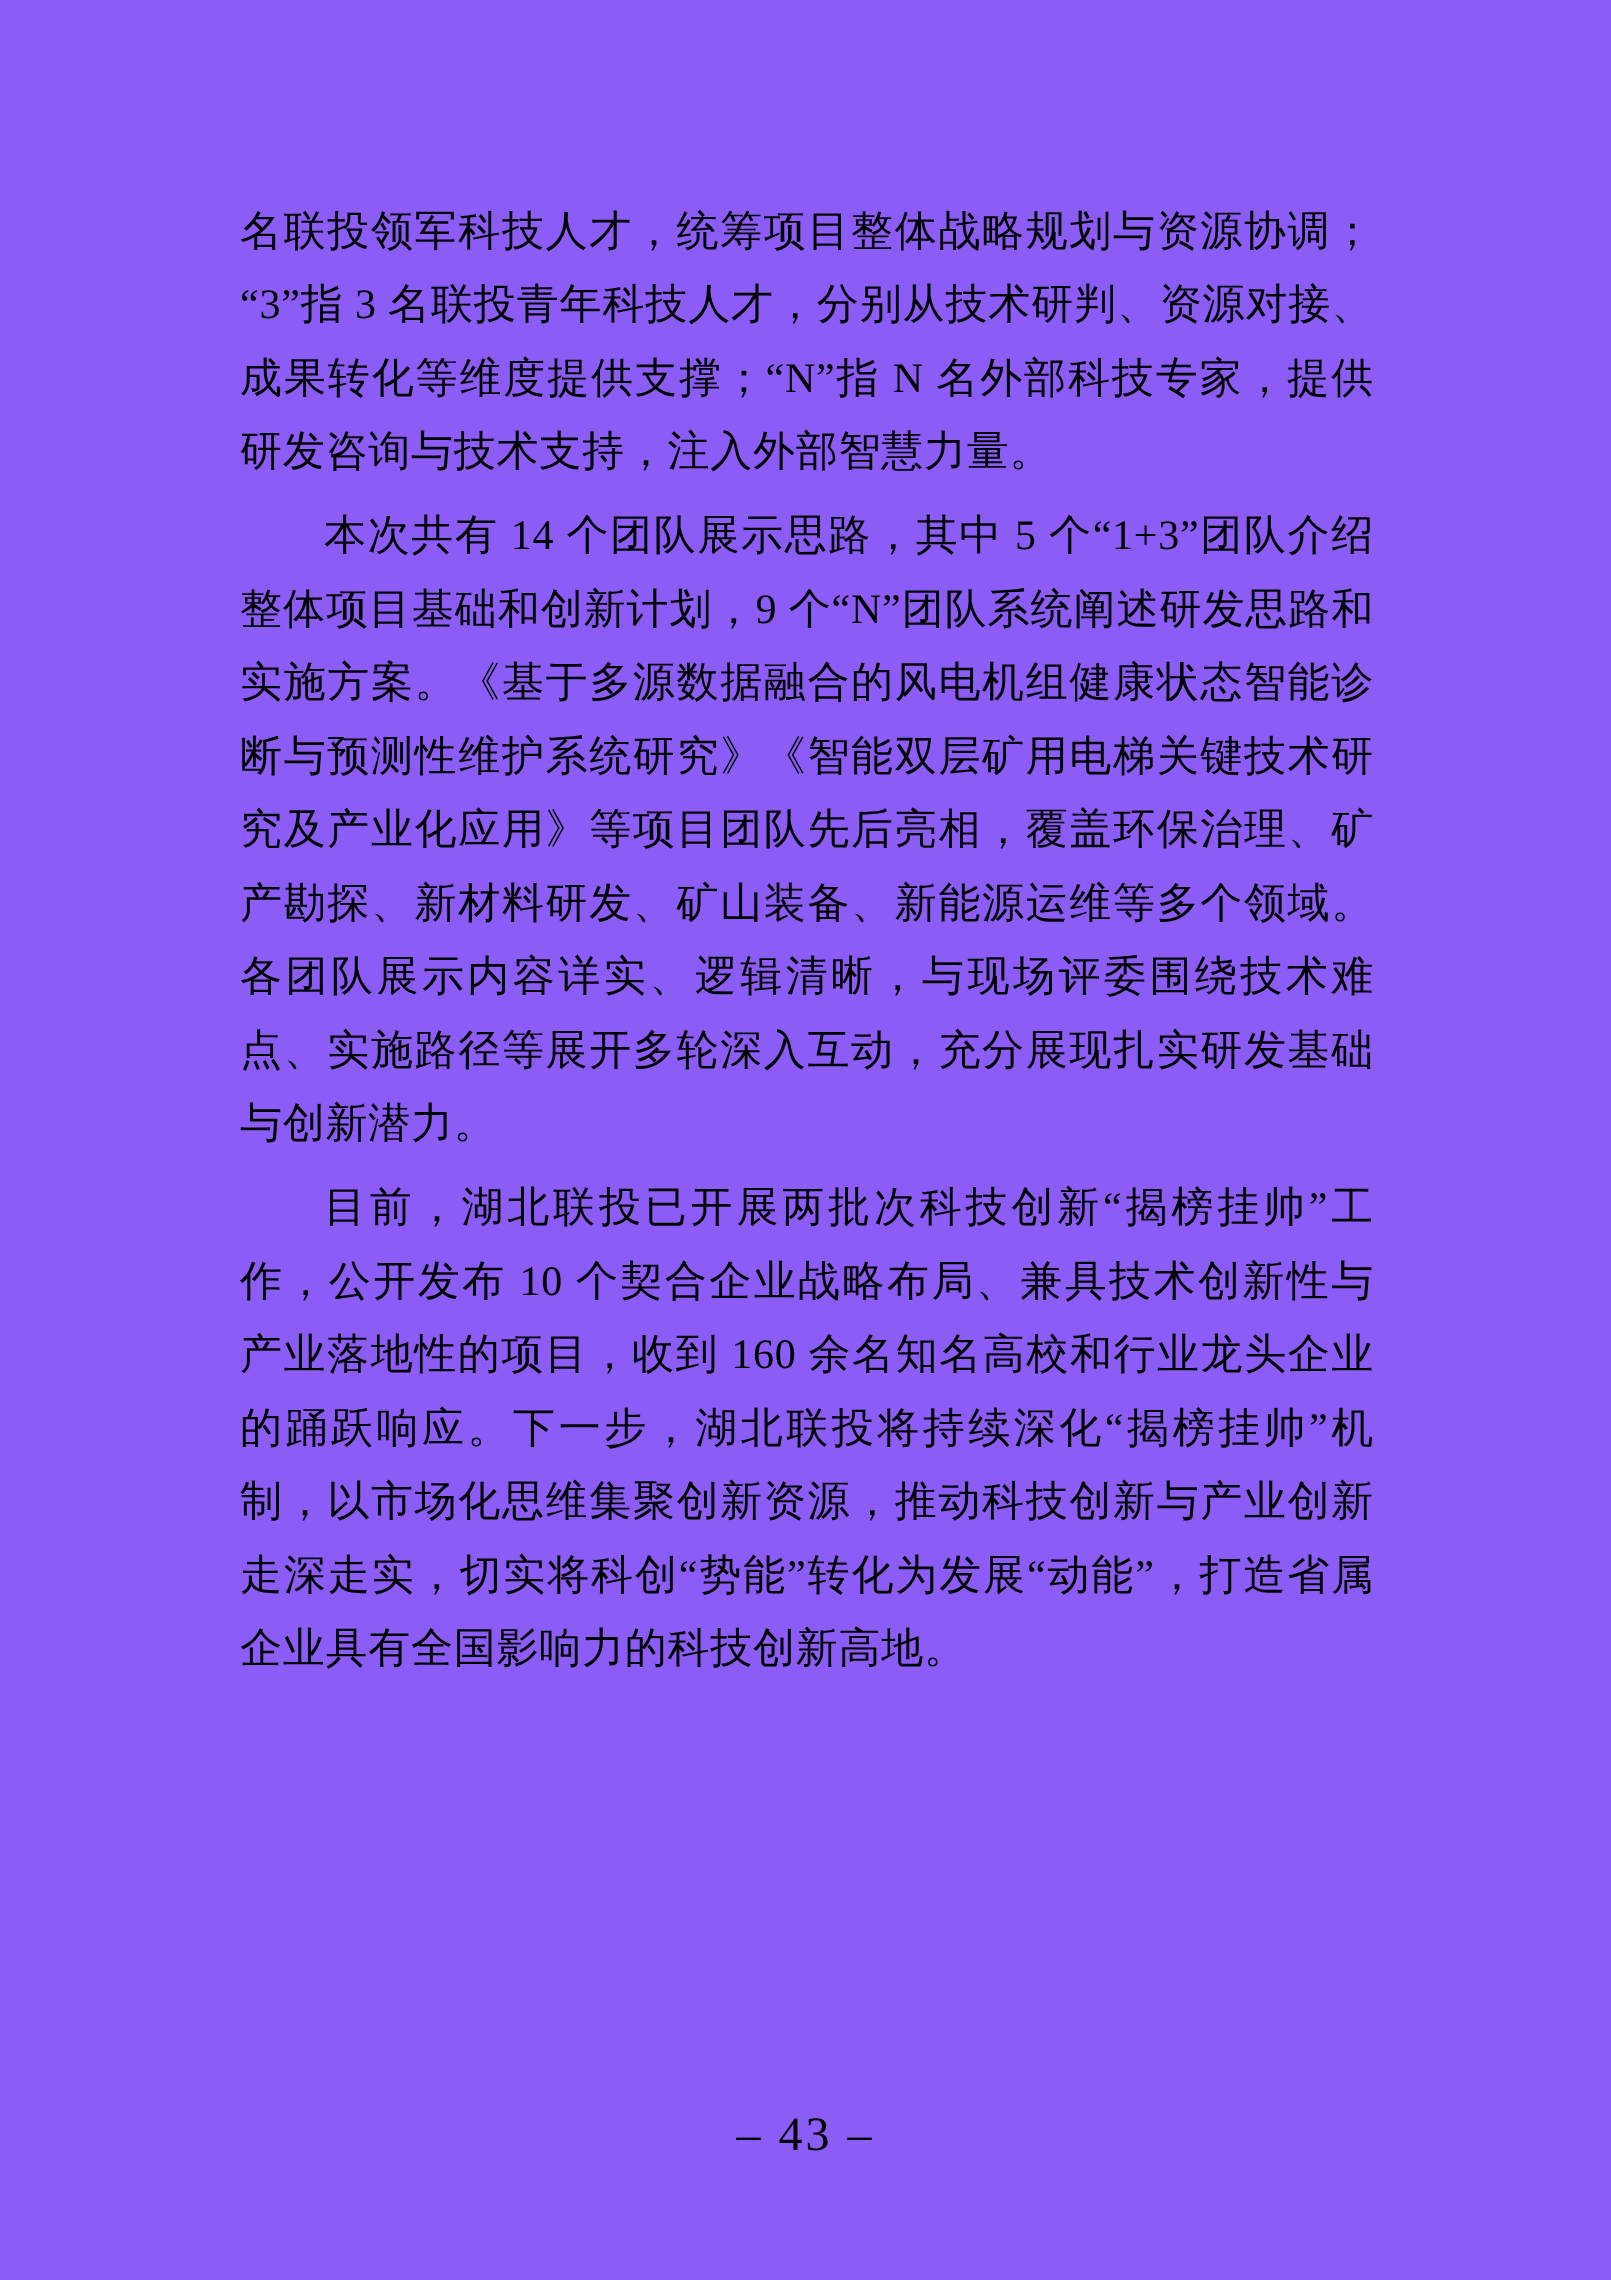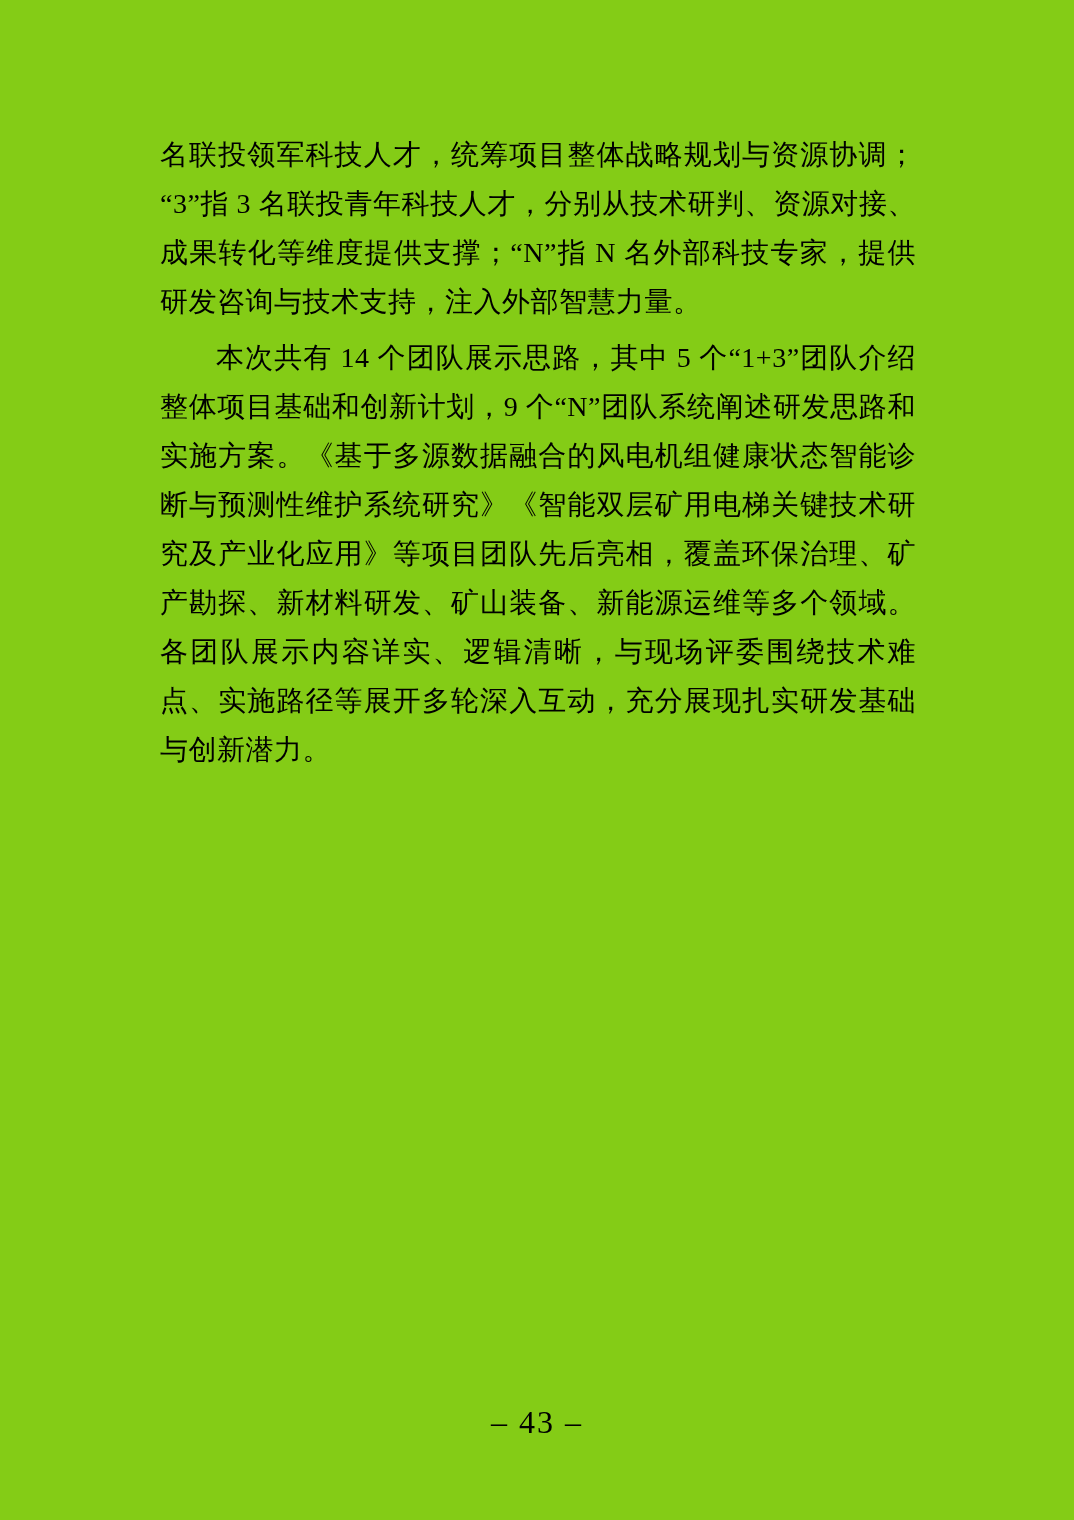--- a/index.html
+++ b/index.html
@@ -4,21 +4,21 @@
 <style>
   html, body {
     margin: 0;
     padding: 0;
     background: #ffffff;
   }
   .page {
     position: relative;
     width: 1074px;
     height: 1520px;
-    background: #84cc16;
+    background: #8b5cf6;
     overflow: hidden;
     font-family: "Liberation Serif", "DejaVu Serif", serif;
     color: #000000;
   }
   .body-text {
     position: absolute;
     left: 160px;
     top: 130px;
     width: 756px;
     font-size: 28px;
@@ -49,16 +49,17 @@
     letter-spacing: 2px;
   }
 </style>
 </head>
 <body>
 
 <div class="page">
   <div class="body-text">
     <p>名联投领军科技人才，统筹项目整体战略规划与资源协调；“3”指 3 名联投青年科技人才，分别从技术研判、资源对接、成果转化等维度提供支撑；“N”指 N 名外部科技专家，提供研发咨询与技术支持，注入外部智慧力量。</p>
     <p class="indent">本次共有 14 个团队展示思路，其中 5 个“1+3”团队介绍整体项目基础和创新计划，9 个“N”团队系统阐述研发思路和实施方案。《基于多源数据融合的风电机组健康状态智能诊断与预测性维护系统研究》《智能双层矿用电梯关键技术研究及产业化应用》等项目团队先后亮相，覆盖环保治理、矿产勘探、新材料研发、矿山装备、新能源运维等多个领域。各团队展示内容详实、逻辑清晰，与现场评委围绕技术难点、实施路径等展开多轮深入互动，充分展现扎实研发基础与创新潜力。</p>
+    <p class="indent">目前，湖北联投已开展两批次科技创新“揭榜挂帅”工作，公开发布 10 个契合企业战略布局、兼具技术创新性与产业落地性的项目，收到 160 余名知名高校和行业龙头企业的踊跃响应。下一步，湖北联投将持续深化“揭榜挂帅”机制，以市场化思维集聚创新资源，推动科技创新与产业创新走深走实，切实将科创“势能”转化为发展“动能”，打造省属企业具有全国影响力的科技创新高地。</p>
   </div>
 
   <div class="page-footer">– 43 –</div>
 </div>
 
 </body></html>

